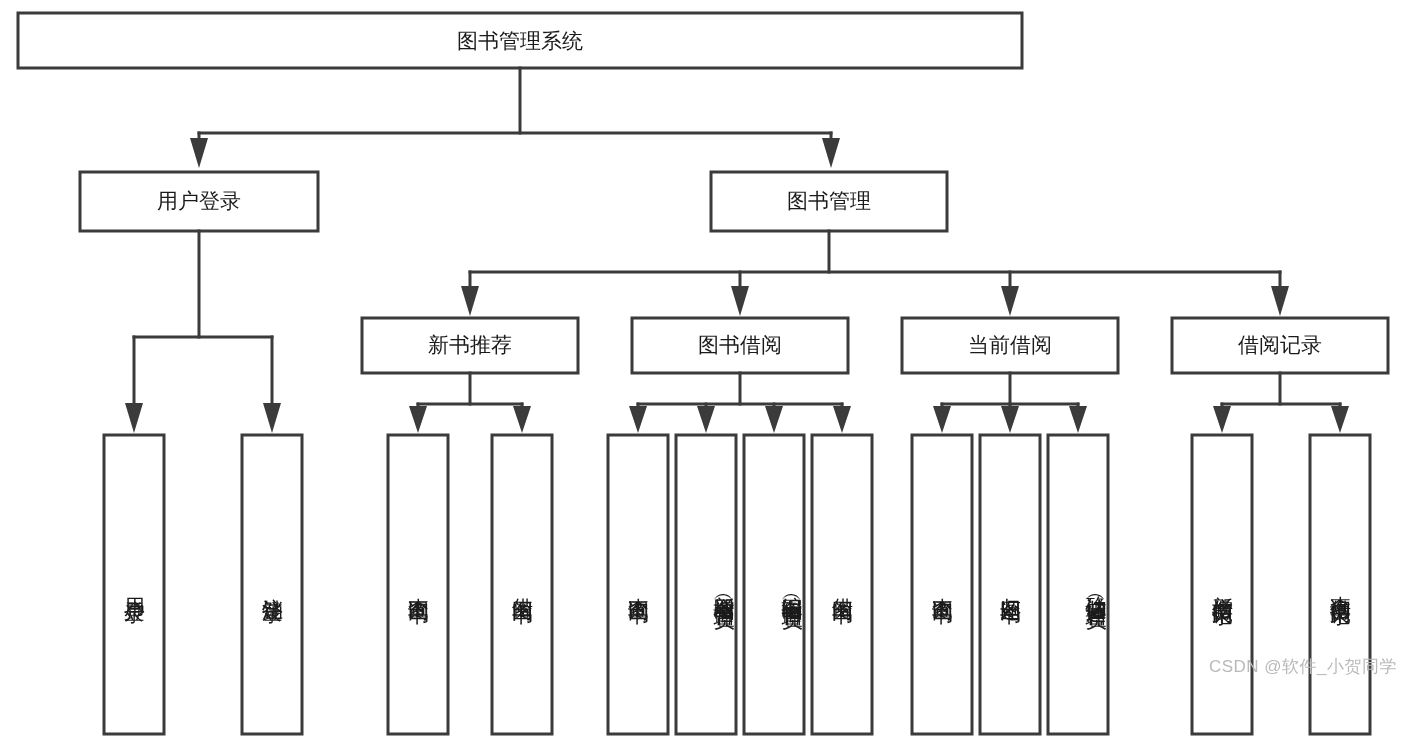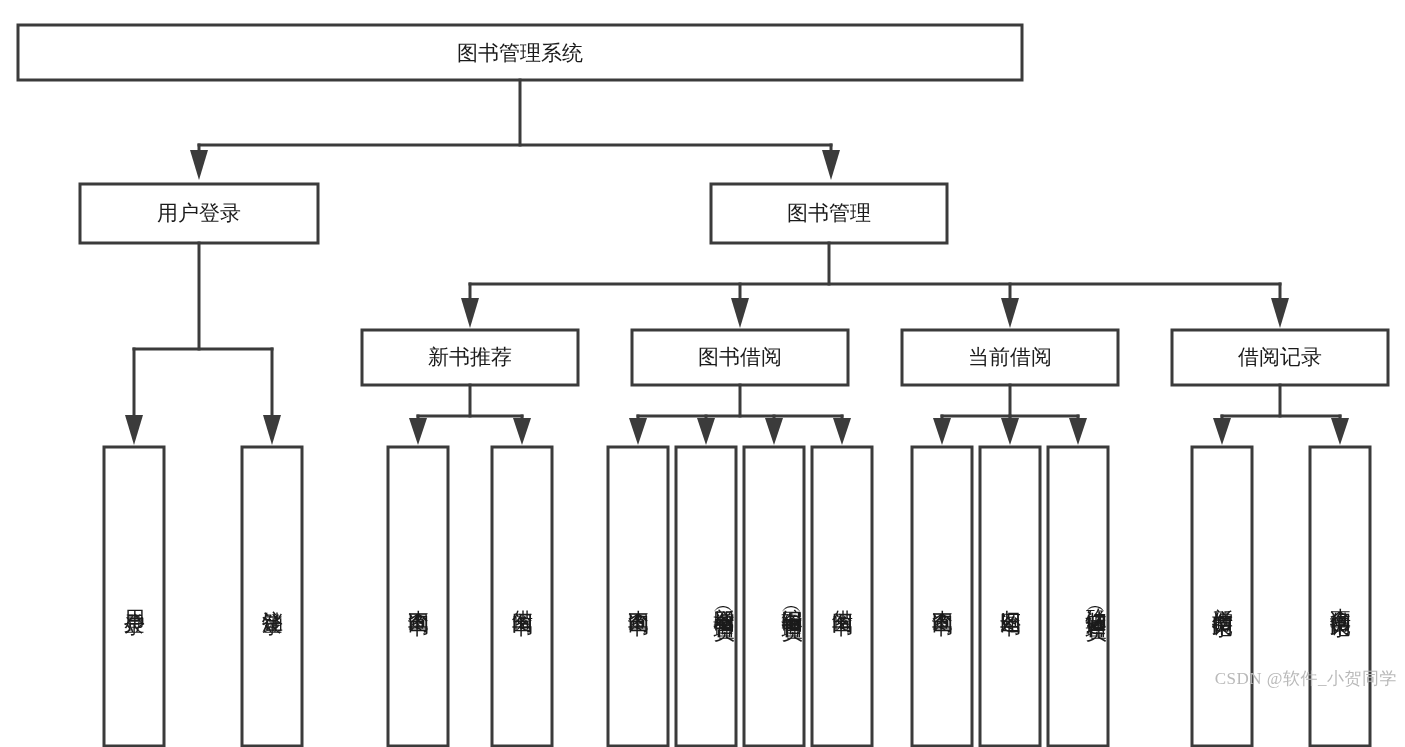--- a/index.html
+++ b/index.html
@@ -11,21 +11,20 @@
     width: 1405px;
     height: 747px;
     font-family: "Liberation Sans", "DejaVu Sans", sans-serif;
     overflow: hidden;
   }
   #diagram-root {
     position: relative;
     width: 1405px;
     height: 684px;
     background: #ffffff;
-    margin-top: 12px;
   }
   svg#tree-svg {
     position: absolute;
     top: 0;
     left: 0;
     width: 1405px;
     height: 747px;
   }
   .node-box {
     fill: #ffffff;
@@ -62,21 +61,21 @@
     align-items: center;
     justify-content: center;
     text-align: center;
     white-space: nowrap;
     pointer-events: none;
   }
   .watermark {
     position: absolute;
     right: 8px;
     bottom: 6px;
-    font-family: Liberation Serif, serif;
+    font-family: Liberation Sans, sans-serif;
     font-size: 17px;
     color: #b9b9b9;
     letter-spacing: 0.5px;
     white-space: nowrap;
   }
 </style>
 </head>
 <body>
 
 <div id="diagram-root">

